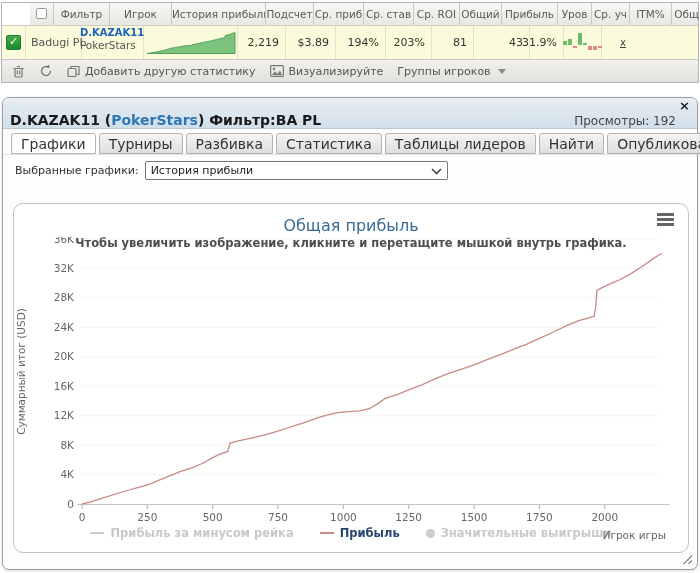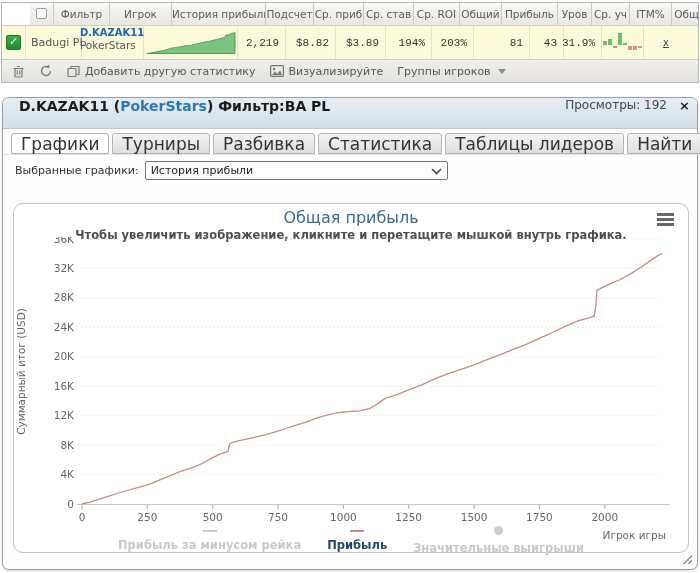--- a/index.html
+++ b/index.html
@@ -13,67 +13,67 @@
   .trow { background:#fbfada; border-top:1px solid #cfcfc4; }
   .trow .cell { height:33px; font-size:11px; color:#333; border-right:1px solid #e3e2cd; display:flex; align-items:center; justify-content:flex-end; padding-right:6px; white-space:nowrap; }
   .cell.left { justify-content:flex-start; padding-left:5px; }
   .cell.center { justify-content:center; padding-right:0; }
   .cell:last-child { border-right:none; }
   .cb { width:13px; height:13px; border:1px solid #9a9a9a; border-radius:2px; background:#fff; }
   .cb.checked { background:linear-gradient(#43ac49,#1f8a2e); border-color:#1c7a28; color:#fff; font-size:11px; font-weight:bold; line-height:12px; text-align:center; width:15px; height:15px; }
   .player-cell { display:flex; flex-direction:column; justify-content:center; line-height:13px; }
   .player-link { color:#1b64b9; font-weight:bold; font-size:10px; text-decoration:none; }
   .player-site { color:#555; font-size:10.5px; }
-  .num { font-size:11px;font-family:Liberation Mono, monospace; }
+  .num { font-size:11px; }
   .xlink { color:#444; text-decoration:underline; font-size:10px; cursor:pointer; }
   #forma-bars { display:flex; align-items:flex-start; gap:1px; height:26px; padding-top:1px; }
   .fbar { width:4px; display:inline-block; }
   .fbar.pos { background:#6fbc6c; }
   .fbar.neg { background:#e08a86; }
 
   
   .toolbar { height:23px; background:linear-gradient(#f1f0ed,#e3e1dc); border-top:1px solid #c9c9c9; display:flex; align-items:center; gap:14px; padding-left:10px; font-size:11px; color:#555; }
   .tool { display:flex; align-items:center; gap:5px; cursor:pointer; }
   .tool svg { display:block; }
   .dd-arrow { width:0; height:0; border-left:4px solid transparent; border-right:4px solid transparent; border-top:5px solid #8a8a8a; margin-left:2px; }
 
   
   .panel { position:absolute; left:2px; top:97px; width:696px; height:473px; border:1px solid #9e9e9e; border-radius:7px; background:#fdfdfd; box-shadow:0 1px 3px rgba(0,0,0,.15); }
-  .panel-header { height:31px; background:linear-gradient(#e7eef3,#d1dfe9); border-bottom:1px solid #b9c9d4; border-radius:6px 6px 0 0; display:flex; align-items:flex-start; padding:0 16px; }
+  .panel-header { height:31px; background:linear-gradient(#e7eef3,#d1dfe9); border-bottom:1px solid #b9c9d4; border-radius:6px 6px 0 0; display:flex; align-items:flex-end; padding:0 7px; }
   .panel-title { font-size:14px; font-weight:bold; color:#1a1a1a; }
   .panel-title .site { color:#2e77b5; }
   .views { margin-left:auto; font-size:12px; color:#444; margin-right:14px; }
   .panel-close { position:absolute; top:2px; right:7px; font-size:13px; font-weight:bold; color:#222; cursor:pointer; line-height:12px; }
 
   .tabs-wrap { padding:4px 0 0 8px; border-bottom:1px solid #e2e2e2; }
   .tabs-row { display:flex; gap:3px; }
   .tabs-row + .tabs-row { margin-top:1px; }
-  .tab { padding:0 9px; height:21px; line-height:21px; font-size:17px; color:#333; background:linear-gradient(#f4f4f4,#dedede); border:1px solid #b3b3b3; border-radius:3px 3px 0 0; cursor:pointer; white-space:nowrap; }
+  .tab { padding:0 9px; height:21px; line-height:21px; font-size:14px; color:#333; background:linear-gradient(#f4f4f4,#dedede); border:1px solid #b3b3b3; border-radius:3px 3px 0 0; cursor:pointer; white-space:nowrap; }
   .tab.active { background:#fff; }
 
   .select-row { display:flex; align-items:center; padding:6px 0 0 12px; font-size:11px; color:#333; }
   .graph-select { position:relative; margin-left:6px; width:303px; height:19px; border:1px solid #767676; border-radius:2px; background:#fff; font-size:11px; color:#222; line-height:17px; padding-left:5px; cursor:pointer; }
   .graph-select svg { position:absolute; right:5px; top:6px; }
 
   .chart-box { position:absolute; left:10px; top:105px; width:676px; height:350px; background:#fff; border:1px solid #c3c3c3; border-radius:10px; }
-  .chart-title { text-align:center; margin-top:4px; font-size:16px; color:#3a6b94; }
+  .chart-title { text-align:center; margin-top:12px; font-size:16px; color:#3a6b94; }
   .chart-subtitle { text-align:center; margin-top:1px; font-size:11.5px; font-weight:bold; color:#4d4d4d; }
   .burger { position:absolute; right:14px; top:9px; cursor:pointer; }
   .burger span { display:block; width:17px; height:3px; background:#666; margin-bottom:2px; }
   #chart-svg { position:absolute; left:0; top:33px; }
   #chart-svg .grid { stroke:#d9d9d9; stroke-width:1; stroke-dasharray:1,3; }
   #chart-svg .axis { stroke:#c6c6c6; stroke-width:1; }
   #chart-svg .tick { stroke:#b0b0b0; stroke-width:1; }
   #chart-svg text { font-family:"DejaVu Sans",sans-serif; font-size:10.5px; fill:#666; }
   #chart-svg .ytick { text-anchor:end; }
   #chart-svg .xtick { text-anchor:middle; }
   #chart-svg .ytitle { text-anchor:middle; font-size:10.5px; }
 
   .legend-row { position:absolute; left:0; top:322px; width:100%; display:flex; justify-content:center; gap:26px; align-items:center; font-size:11.5px; font-weight:bold; }
-  .legend-item { display:flex; align-items:center; gap:6px; cursor:pointer;flex-direction:column; }
+  .legend-item { display:flex; align-items:center; gap:6px; cursor:pointer; }
   .legend-item.off { color:#c9c9c9; }
   .legend-item.on { color:#26466b; }
   .sw-line { width:14px; height:2px; background:#ccc; display:inline-block; }
   .sw-dot { width:9px; height:9px; border-radius:50%; background:#ccc; display:inline-block; }
   .xaxis-title { position:absolute; right:22px; top:325px; font-size:10.5px; color:#666; }
 
   .grip { position:absolute; right:5px; bottom:5px; width:11px; height:11px; background:repeating-linear-gradient(135deg,transparent 0 2px,#999 2px 3.5px); clip-path:polygon(100% 0,100% 100%,0 100%); }
 </style>
 </head>
 <body>
@@ -108,21 +108,20 @@
         <span class="player-link">D.KAZAK11</span>
         <span class="player-site">PokerStars</span>
       </div>
     </div>
     <div class="cell center">
       <svg id="sparkline" width="90" height="26">
           <polygon points="1,23.5 1.0,23.5 2.2,23.3 3.4,23.1 5.0,22.9 6.6,22.6 8.1,22.3 9.7,22.1 11.3,21.8 12.9,21.5 14.5,21.1 16.1,20.8 17.7,20.5 19.2,20.1 20.8,19.6 22.0,19.3 23.1,19.1 23.4,18.4 24.4,18.3 25.6,18.1 27.2,17.9 28.8,17.7 30.3,17.4 31.9,17.2 33.5,16.9 35.1,16.6 36.7,16.3 38.3,16.0 39.9,15.8 41.5,15.7 43.0,15.7 44.6,15.5 45.8,15.1 47.0,14.6 48.6,14.4 50.6,13.9 52.6,13.5 54.5,13.0 56.5,12.6 58.5,12.2 60.5,11.8 62.5,11.4 64.5,11.0 66.4,10.5 68.4,10.1 70.4,9.6 72.4,9.1 74.4,8.6 76.3,8.1 77.9,7.9 78.7,7.7 79.0,6.8 79.1,5.6 79.9,5.3 81.1,5.0 82.7,4.7 84.3,4.2 85.9,3.6 87.5,3.0 88.6,2.6 89.0,2.5 89,23.5" fill="#7cc47e" stroke="#4f9f55" stroke-width="1"></polygon>
         </svg>
     </div>
     <div class="cell num">2,219</div>
-    <div class="cell num">$8.82</div>
     <div class="cell num">$3.89</div>
     <div class="cell num">194%</div>
     <div class="cell num">203%</div>
     <div class="cell num">81</div>
     <div class="cell num">43</div>
     <div class="cell num">31.9%</div>
     <div class="cell center">
         <span id="forma-bars">
           <span class="fbar pos" style="height: 4px; margin-top: 10px;"></span>
           <span class="fbar pos" style="height: 6px; margin-top: 8px;"></span>

